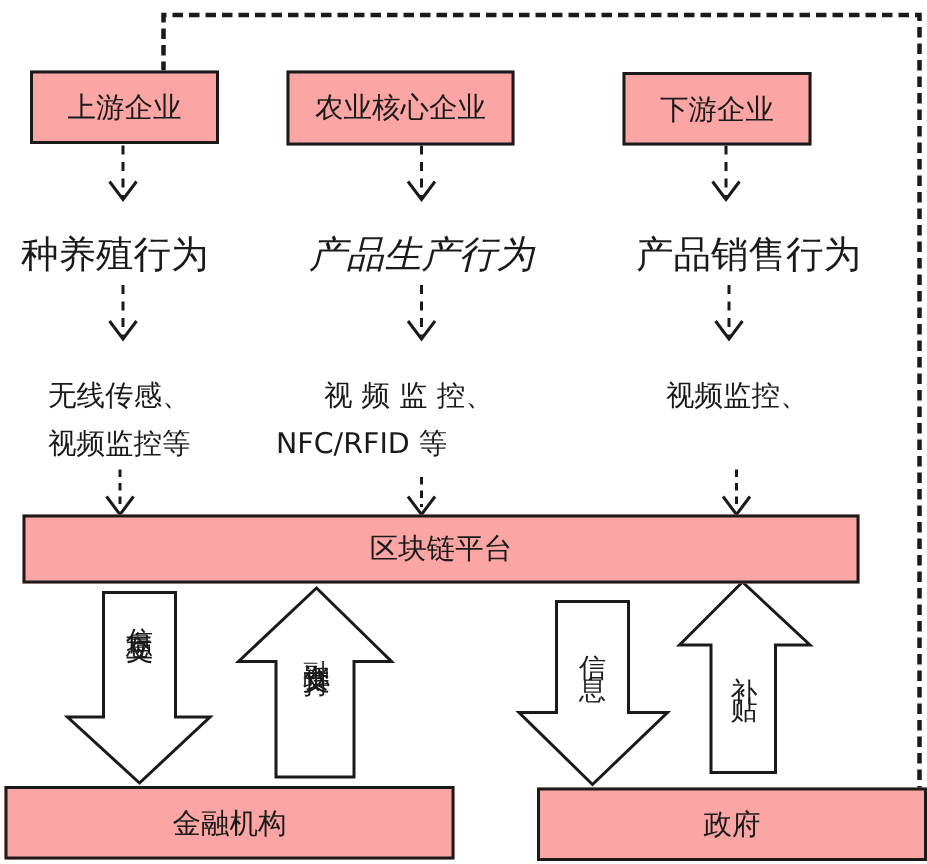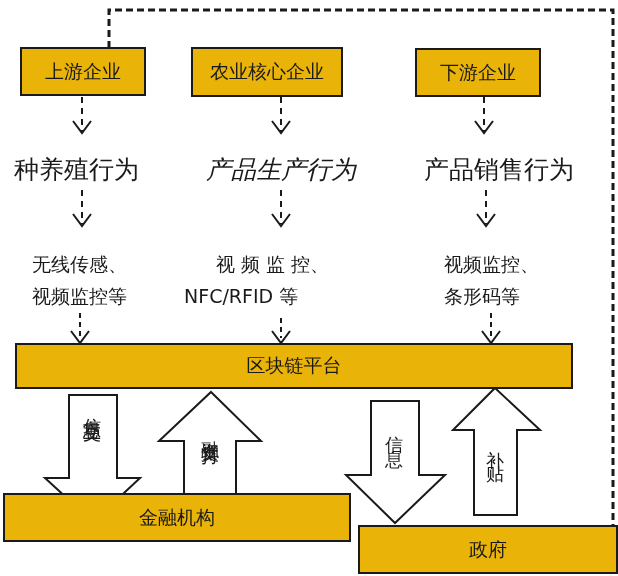--- a/index.html
+++ b/index.html
@@ -1,19 +1,19 @@
 <!DOCTYPE html>
 <html><head>
 <meta charset="utf-8">
 <style>
   html, body { margin: 0; padding: 0; background: #ffffff; }
   body { width: 618px; height: 576px; position: relative; overflow: hidden;
          font-family: "DejaVu Sans", "Liberation Sans", sans-serif; color: #1a1a1a; }
   svg.bg { position: absolute; left: 0; top: 0; }
-  .box { position: absolute; box-sizing: border-box; border: 2px solid #1a1a1a; background: #eab308;
+  .box { position: absolute; box-sizing: border-box; border: 2px solid #1a1a1a; background: #fca5a5;
          display: flex; align-items: center; justify-content: center; font-size: 19px; }
   .txt { position: absolute; font-size: 25px; white-space: nowrap; }
   .txt2 { position: absolute; font-size: 19px; line-height: 32px; white-space: nowrap; }
   .vtxt { position: absolute; font-size: 18px; line-height: 24px; width: 22px; text-align: center;
           writing-mode: vertical-rl; text-orientation: upright; letter-spacing: 2px; }
 </style>
 </head>
 <body>
 
 <svg class="bg" width="618" height="576">
@@ -87,30 +87,29 @@
 <div class="txt2" style="left:32px;top:248px;">
   <div>无线传感、</div>
   <div>视频监控等</div>
 </div>
 <div class="txt2" style="left:216px;top:248px;">
   <div>视 频 监 控、</div>
   <div style="margin-left:-32px;">NFC/RFID 等</div>
 </div>
 <div class="txt2" style="left:444px;top:248px;">
   <div>视频监控、</div>
-  <div>条形码等</div>
 </div>
 
 <div class="box" style="left:15px;top:343px;width:558px;height:46px;">
   <span>区块链平台</span>
 </div>
 
 <div class="vtxt" style="left:82px;top:404px;">信息交互</div>
 <div class="vtxt" style="left:200px;top:426px;">融资支持</div>
 <div class="vtxt" style="left:384px;top:422px;letter-spacing:14px;">信息</div>
 <div class="vtxt" style="left:485px;top:436px;letter-spacing:14px;">补贴</div>
 
-<div class="box" style="left:3px;top:493px;width:348px;height:49px;">
+<div class="box" style="left:3px;top:524px;width:300px;height:49px;">
   <span>金融机构</span>
 </div>
 <div class="box" style="left:318px;top:525px;width:260px;height:49px;margin-left:40px;">
   <span>政府</span>
 </div>
 
 </body></html>

